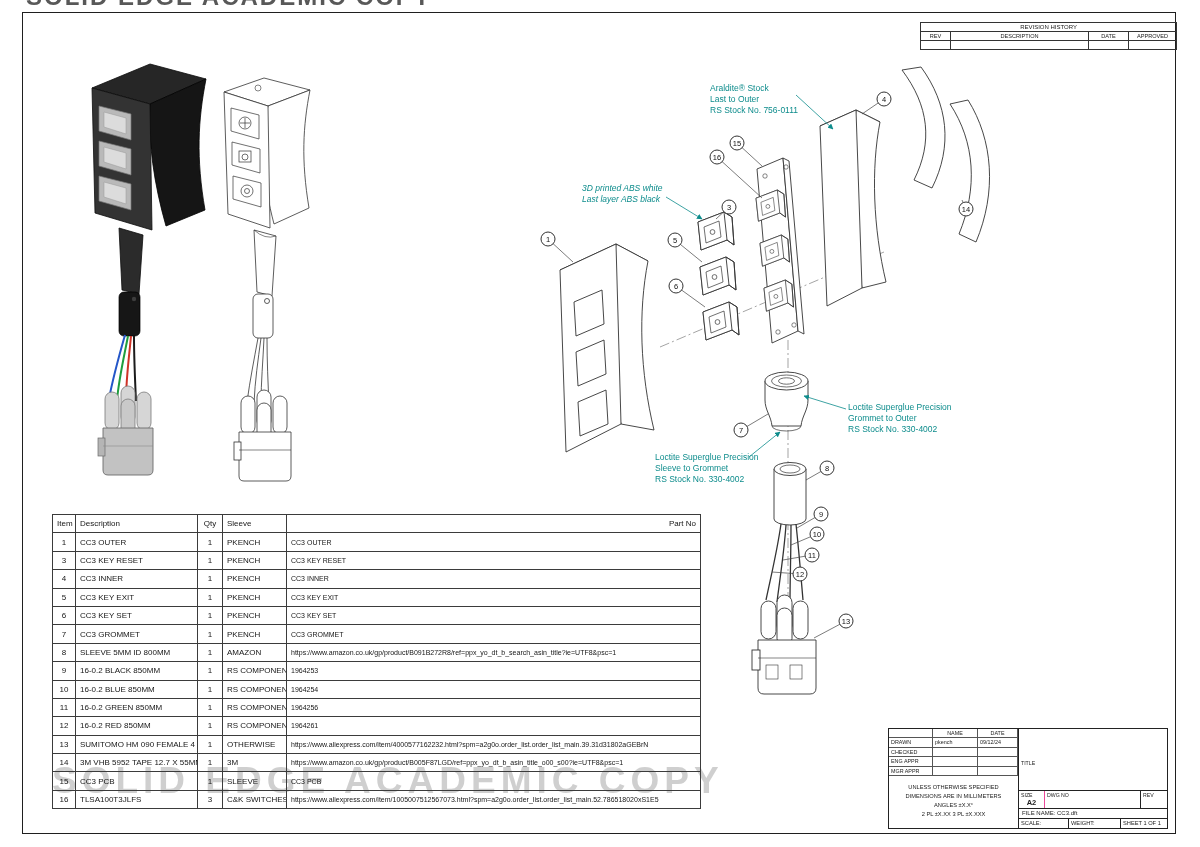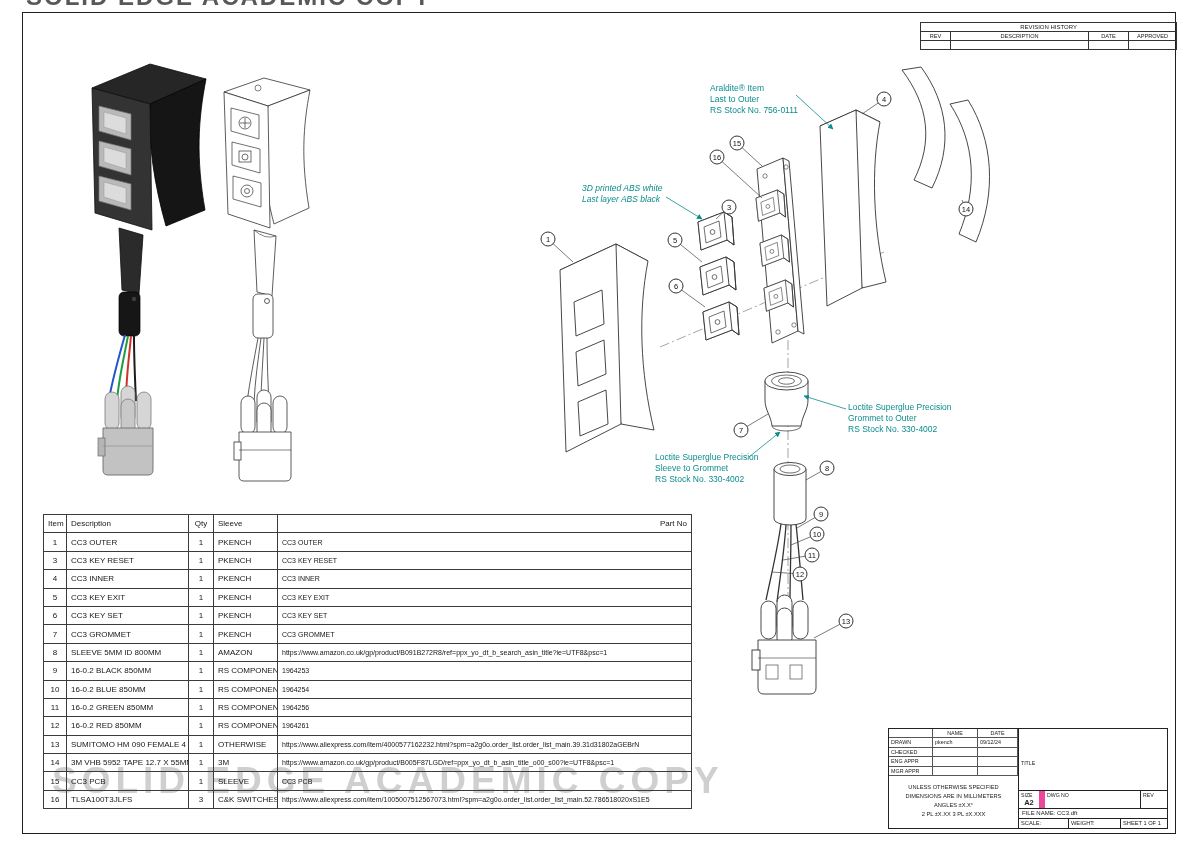--- a/index.html
+++ b/index.html
@@ -11,42 +11,42 @@
              letter-spacing:5px;color:#8f8f8f;opacity:.42;white-space:nowrap;}
   .watermark-top{position:absolute;left:26px;top:-17px;z-index:0;font-size:24px;font-weight:bold;
              letter-spacing:2px;color:#3c3c3c;opacity:.85;white-space:nowrap;}
   svg.draw{position:absolute;left:0;top:0;z-index:1;}
   
   .rev-table{position:absolute;left:920px;top:22px;width:256px;border-collapse:collapse;table-layout:fixed;
              font-size:5.6px;color:#222;z-index:2;}
   .rev-table td{border:0.9px solid #333;height:8px;padding:0 2px;text-align:center;overflow:hidden;white-space:nowrap;}
   .rev-title{font-size:6px;}
   
-  .parts-table{position:absolute;left:43px;top:514px;width:648px;border-collapse:collapse;table-layout:fixed;
+  .parts-table{position:absolute;left:52px;top:514px;width:648px;border-collapse:collapse;table-layout:fixed;
                font-size:8px;color:#161616;z-index:2;}
   .parts-table td{border:1px solid #3b3b3b;height:17.4px;padding:0 4px;overflow:hidden;white-space:nowrap;background:transparent;}
   .parts-table td.col0,.parts-table tbody td.col2{text-align:center;}
   .parts-table tbody td.col4{font-size:7px;}
   
   .title-block{position:absolute;left:888px;top:728px;width:278px;height:99px;border:1.3px solid #222;
                z-index:2;box-sizing:content-box;color:#222;}
   .tb-approvals{position:absolute;left:0;top:0;width:130px;height:47px;display:grid;
                 grid-template-columns:44px 45px 40px;grid-auto-rows:9.4px;font-size:5.4px;
                 border-right:1px solid #222;box-sizing:border-box;}
   .ap-cell{border-bottom:.5px solid #555;border-right:.5px solid #555;padding:1px 0 0 2px;
            overflow:hidden;white-space:nowrap;}
   .ap-head{text-align:center;padding-left:0;}
   .tb-brand{position:absolute;left:130px;top:0;width:148px;height:30px;border-bottom:1px solid #222;
             display:flex;align-items:center;justify-content:center;font-size:16px;letter-spacing:.5px;box-sizing:border-box;}
   .tb-title-area{position:absolute;left:130px;top:30px;width:148px;height:32px;border-bottom:1px solid #222;box-sizing:border-box;}
   .tb-label{font-size:5.2px;display:block;padding:1px 0 0 2px;}
   .tb-tolerance{position:absolute;left:0;top:47px;width:130px;height:52px;border-right:1px solid #222;
                 box-sizing:border-box;font-size:5.7px;text-align:center;padding-top:7px;line-height:1.6;}
   .tb-size-row{position:absolute;left:130px;top:62px;width:148px;height:17px;display:flex;box-sizing:border-box;}
-  .tb-size{width:26px;border-right:6px solid #ec4899;box-sizing:border-box;}
+  .tb-size{width:26px;border-right:1px solid #ec4899;box-sizing:border-box;}
   .tb-size-value{display:block;text-align:center;font-size:7.5px;font-weight:bold;}
   .tb-dwg{width:96px;border-right:1px solid #222;box-sizing:border-box;}
   .tb-rev{flex:1;}
   .tb-file{position:absolute;left:130px;top:79px;width:148px;height:10px;border-top:1px solid #222;
            font-size:6px;padding:1px 0 0 3px;box-sizing:border-box;}
   .tb-bottom-row{position:absolute;left:130px;top:89px;width:148px;height:10px;border-top:1px solid #222;
                  display:flex;font-size:5.7px;box-sizing:border-box;}
   .tb-scale{width:50px;border-right:1px solid #222;padding:1px 0 0 2px;box-sizing:border-box;}
   .tb-weight{width:52px;border-right:1px solid #222;padding:1px 0 0 2px;box-sizing:border-box;}
   .tb-sheet{flex:1;padding:1px 0 0 2px;}
@@ -488,21 +488,21 @@
     </div>
     <div class="tb-file">FILE NAME: CC3.dft</div>
     <div class="tb-bottom-row">
       <div class="tb-scale">SCALE:</div>
       <div class="tb-weight">WEIGHT:</div>
       <div class="tb-sheet">SHEET 1 OF 1</div>
     </div>
   </div>
 
 <div class="annot" style="left: 710px; top: 83px; text-align: left; color: rgb(13, 140, 140);">
-      <div>Araldite® Item</div>
+      <div>Araldite® Stock</div>
       <div>Last to Outer</div>
       <div>RS Stock No. 756-0111</div>
     </div>
     <div class="annot" style="left: 582px; top: 183px; text-align: left; color: rgb(13, 140, 140); font-style: italic;">
       <div>3D printed ABS white</div>
       <div>Last layer ABS black</div>
     </div>
     <div class="annot" style="left: 848px; top: 402px; text-align: left; color: rgb(13, 140, 140);">
       <div>Loctite Superglue Precision</div>
       <div>Grommet to Outer</div>

